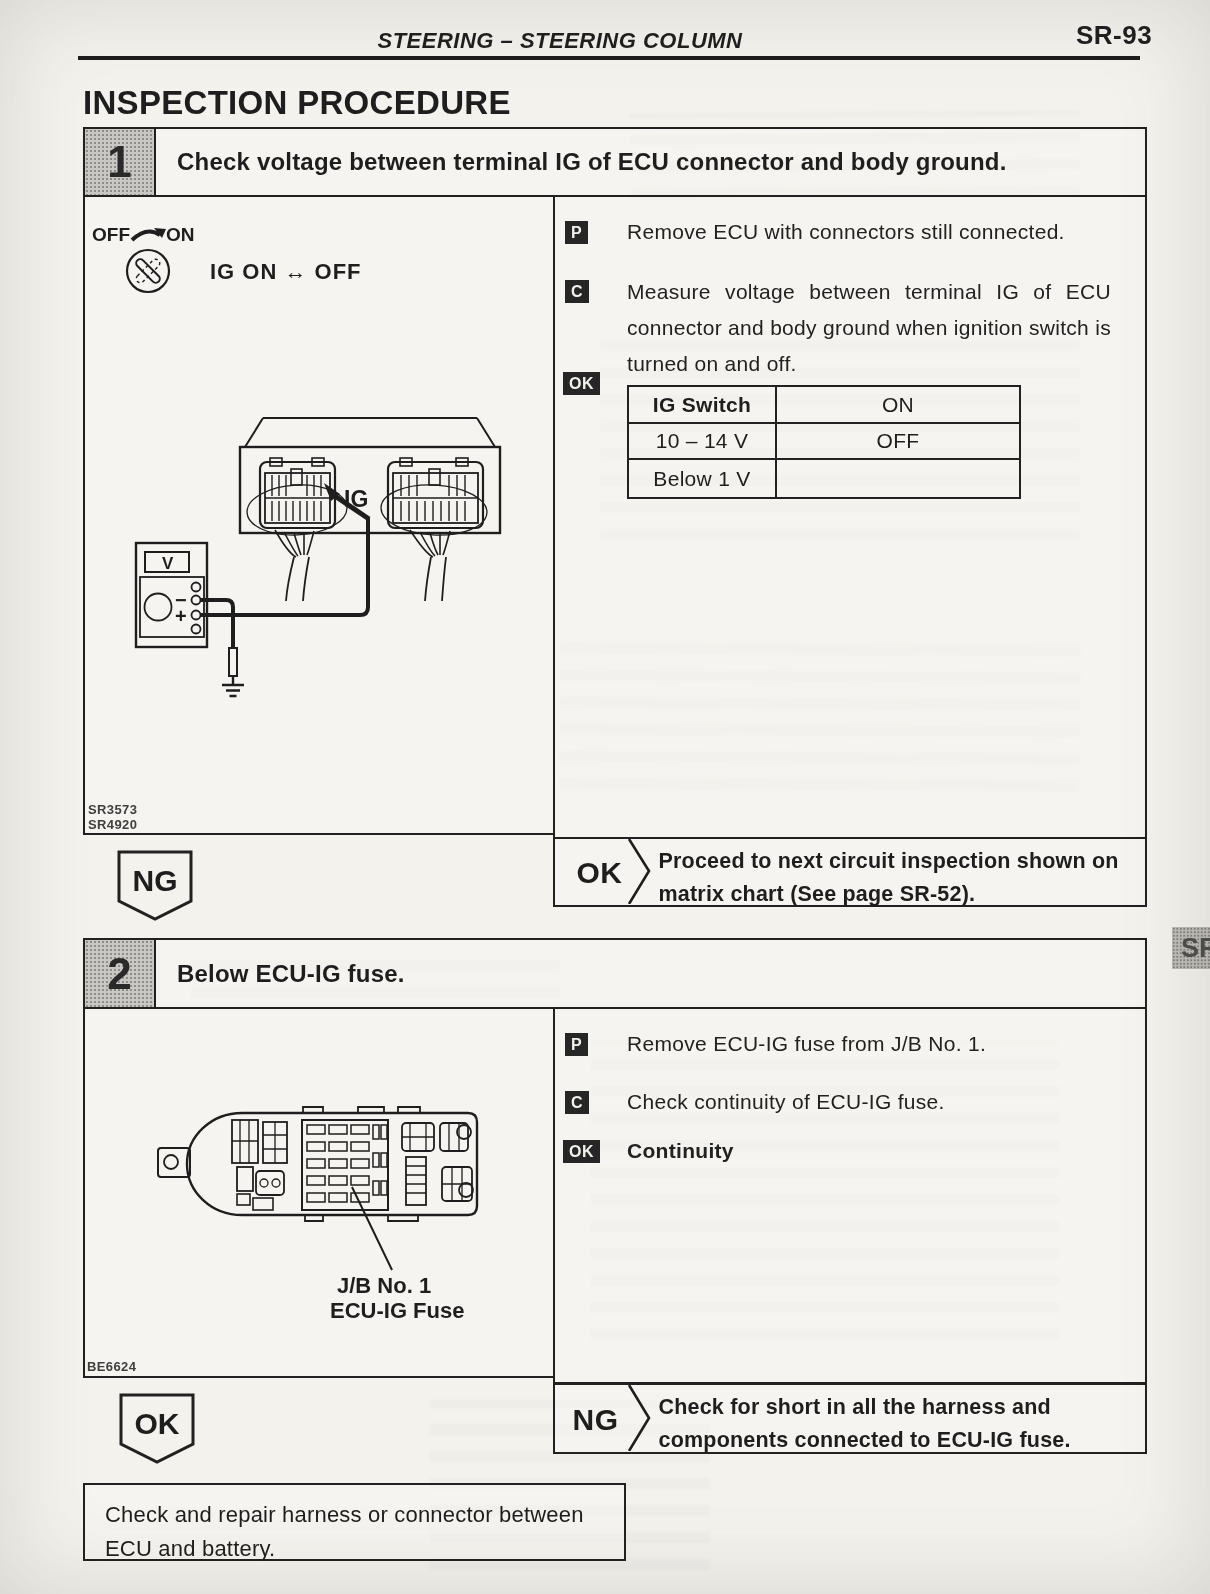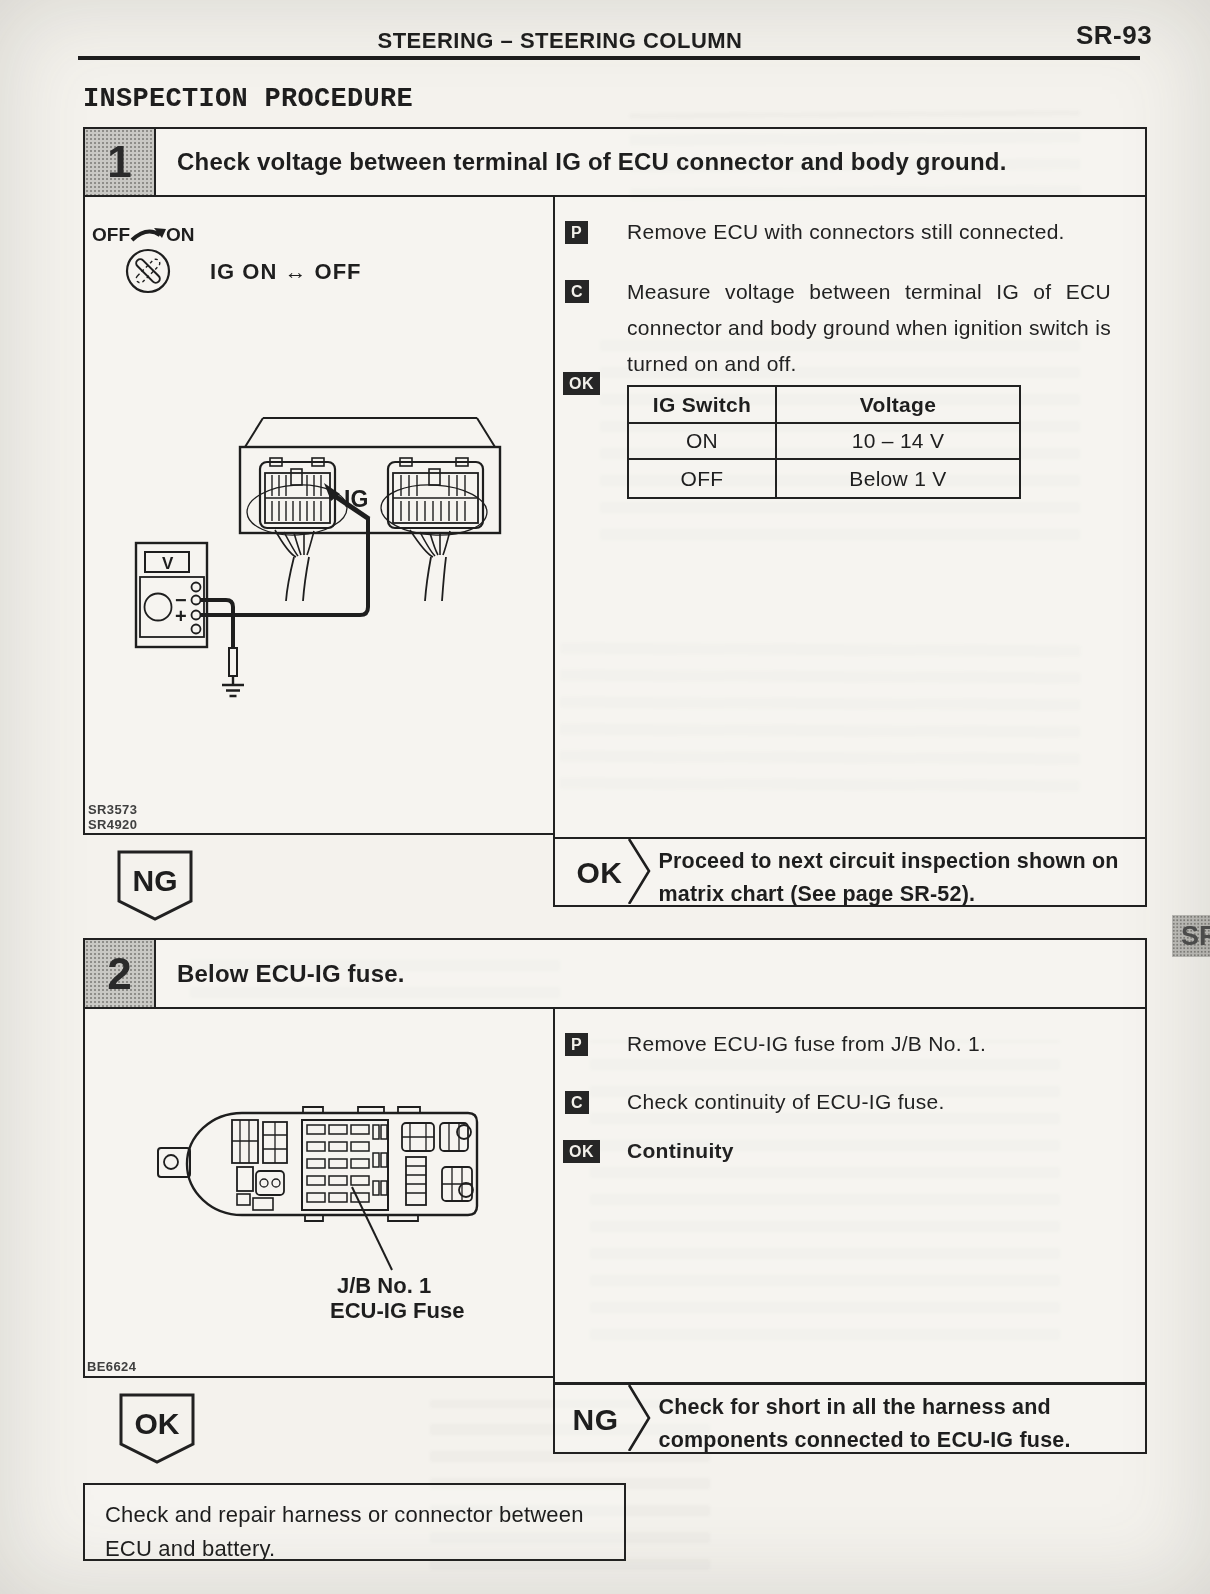--- a/index.html
+++ b/index.html
@@ -9,21 +9,21 @@
     font-family:"Liberation Sans","DejaVu Sans",sans-serif;
     color:#1e1e1e;overflow:hidden;
   }
   .page::after{content:"";position:absolute;inset:0;pointer-events:none;
     box-shadow:inset 0 0 90px rgba(80,75,65,.18);}
   .abs{position:absolute;}
   .bx{position:absolute;border:2.6px solid #212121;box-sizing:border-box;background:rgba(250,249,245,.35);}
   .rule{position:absolute;background:#1d1d1d;}
   .hdr-title{font-weight:700;font-size:22px;letter-spacing:.5px;}
   .pagecode{font-weight:700;font-size:26px;letter-spacing:.5px;}
-  .h1{font-weight:700;font-size:27px;letter-spacing:.3px;font-family:Liberation Mono, monospace;}
+  .h1{font-weight:700;font-size:33px;letter-spacing:.3px;}
   .stepnum{
     display:flex;align-items:center;justify-content:center;
     font-weight:700;font-size:44px;color:#2a2a2a;
     background-color:#c9c8c4;
     background-image:radial-gradient(#8e8d89 1px, rgba(0,0,0,0) 1.15px);
     background-size:4px 4px;
     border-right:2.6px solid #212121;box-sizing:border-box;
   }
   .steptitle{font-weight:700;font-size:24px;letter-spacing:.2px;}
   .badge{
@@ -44,21 +44,21 @@
   .tbl .th{font-weight:700;}
   .resultrow{position:absolute;border:2.6px solid #212121;box-sizing:border-box;background:rgba(250,249,245,.35);}
   .reslabel{position:absolute;font-weight:700;font-size:30px;letter-spacing:.5px;}
   .restxt{position:absolute;font-weight:700;font-size:21.5px;line-height:1.55;letter-spacing:.2px;}
   .figcode{position:absolute;font-weight:700;font-size:13px;letter-spacing:.4px;color:#404040;line-height:1.15;}
   .sidetab{
     position:absolute;display:flex;align-items:center;justify-content:flex-start;
     padding-left:9px;font-weight:700;font-size:27px;color:#4c4c4c;
     background-color:#bdbcb8;
     background-image:radial-gradient(#7f7e7a 1px, rgba(0,0,0,0) 1.15px);
-    background-size:3.5px 3.5px;box-sizing:border-box;
+    background-size:3.5px 3.5px;box-sizing:border-box;margin-top:12px;
   }
   .footerbox{position:absolute;border:2.6px solid #212121;box-sizing:border-box;
     font-weight:400;font-size:22px;line-height:1.55;letter-spacing:.2px;
     padding:13px 20px;background:rgba(250,249,245,.35);}
   .ghost{position:absolute;pointer-events:none;opacity:.55;filter:blur(1.6px);
     background:repeating-linear-gradient(0deg, rgba(95,95,100,.07) 0 11px, rgba(0,0,0,0) 11px 27px);}
   svg{display:block;}
   svg text{font-family:"Liberation Sans","DejaVu Sans",sans-serif;fill:#1e1e1e;}
   .ln{stroke:#1e1e1e;fill:none;}
 </style>
@@ -67,21 +67,21 @@
 
 <div class="page">
 
   <div class="ghost" style="left:630px;top:112px;width:450px;height:86px;transform:rotate(-.4deg);"></div>
   <div class="ghost" style="left:600px;top:330px;width:480px;height:210px;"></div>
   <div class="ghost" style="left:560px;top:640px;width:520px;height:150px;transform:rotate(.3deg);"></div>
   <div class="ghost" style="left:190px;top:952px;width:370px;height:46px;"></div>
   <div class="ghost" style="left:590px;top:1040px;width:470px;height:300px;"></div>
   <div class="ghost" style="left:430px;top:1400px;width:280px;height:170px;"></div>
 
-  <div class="abs hdr-title" style="left:0;right:90px;top:28px;text-align:center;">STEERING – STEERING COLUMN</div>
+  <div class="abs hdr-title" style="left:0;right:90px;top:28px;text-align:center;font-style:italic;">STEERING – STEERING COLUMN</div>
   <div class="abs pagecode" style="left:1076px;top:20px;">SR-93</div>
   <div class="rule" style="left:78px;top:56px;width:1062px;height:3.5px;"></div>
 
   <div class="abs h1" style="left:83px;top:84px;">INSPECTION PROCEDURE</div>
 
   <div class="bx" style="left:83px;top:127px;width:1064px;height:70px;">
     <div class="stepnum" style="position:absolute;left:0;top:0;width:71px;height:100%;">1</div>
     <div class="steptitle" style="position:absolute;left:92px;top:50%;transform:translateY(-50%);">Check voltage between terminal IG of ECU connector and body ground.</div>
   </div>
 
@@ -173,21 +173,20 @@
     <span class="badge">C</span>
   </div>
   <div class="abs bodytxt just" style="left:627px;top:274px;width:484px;">Measure voltage between terminal IG of ECU connector and body ground when ignition switch is turned on and off.</div>
 
   <div class="abs" style="left:563px;top:372px;">
     <span class="badge">OK</span>
   </div>
 
   <div class="tbl" style="left:627px;top:385px;">
     <div class="th">IG Switch</div>
-    <div class="th">Voltage</div>
     <div>ON</div>
     <div>10 – 14 V</div>
     <div>OFF</div>
     <div>Below 1 V</div>
   </div>
 
   <div class="resultrow" style="left:552.5px;top:837px;width:594.5px;height:70px;">
     <div class="reslabel" style="left:22px;top:17px;">OK</div>
     <svg class="abs" style="left:72px;top:0;" width="26" height="65" viewBox="0 0 26 65">
       <path class="ln" d="M2,0 L22,32 L2,65" stroke-width="2.6"></path>

